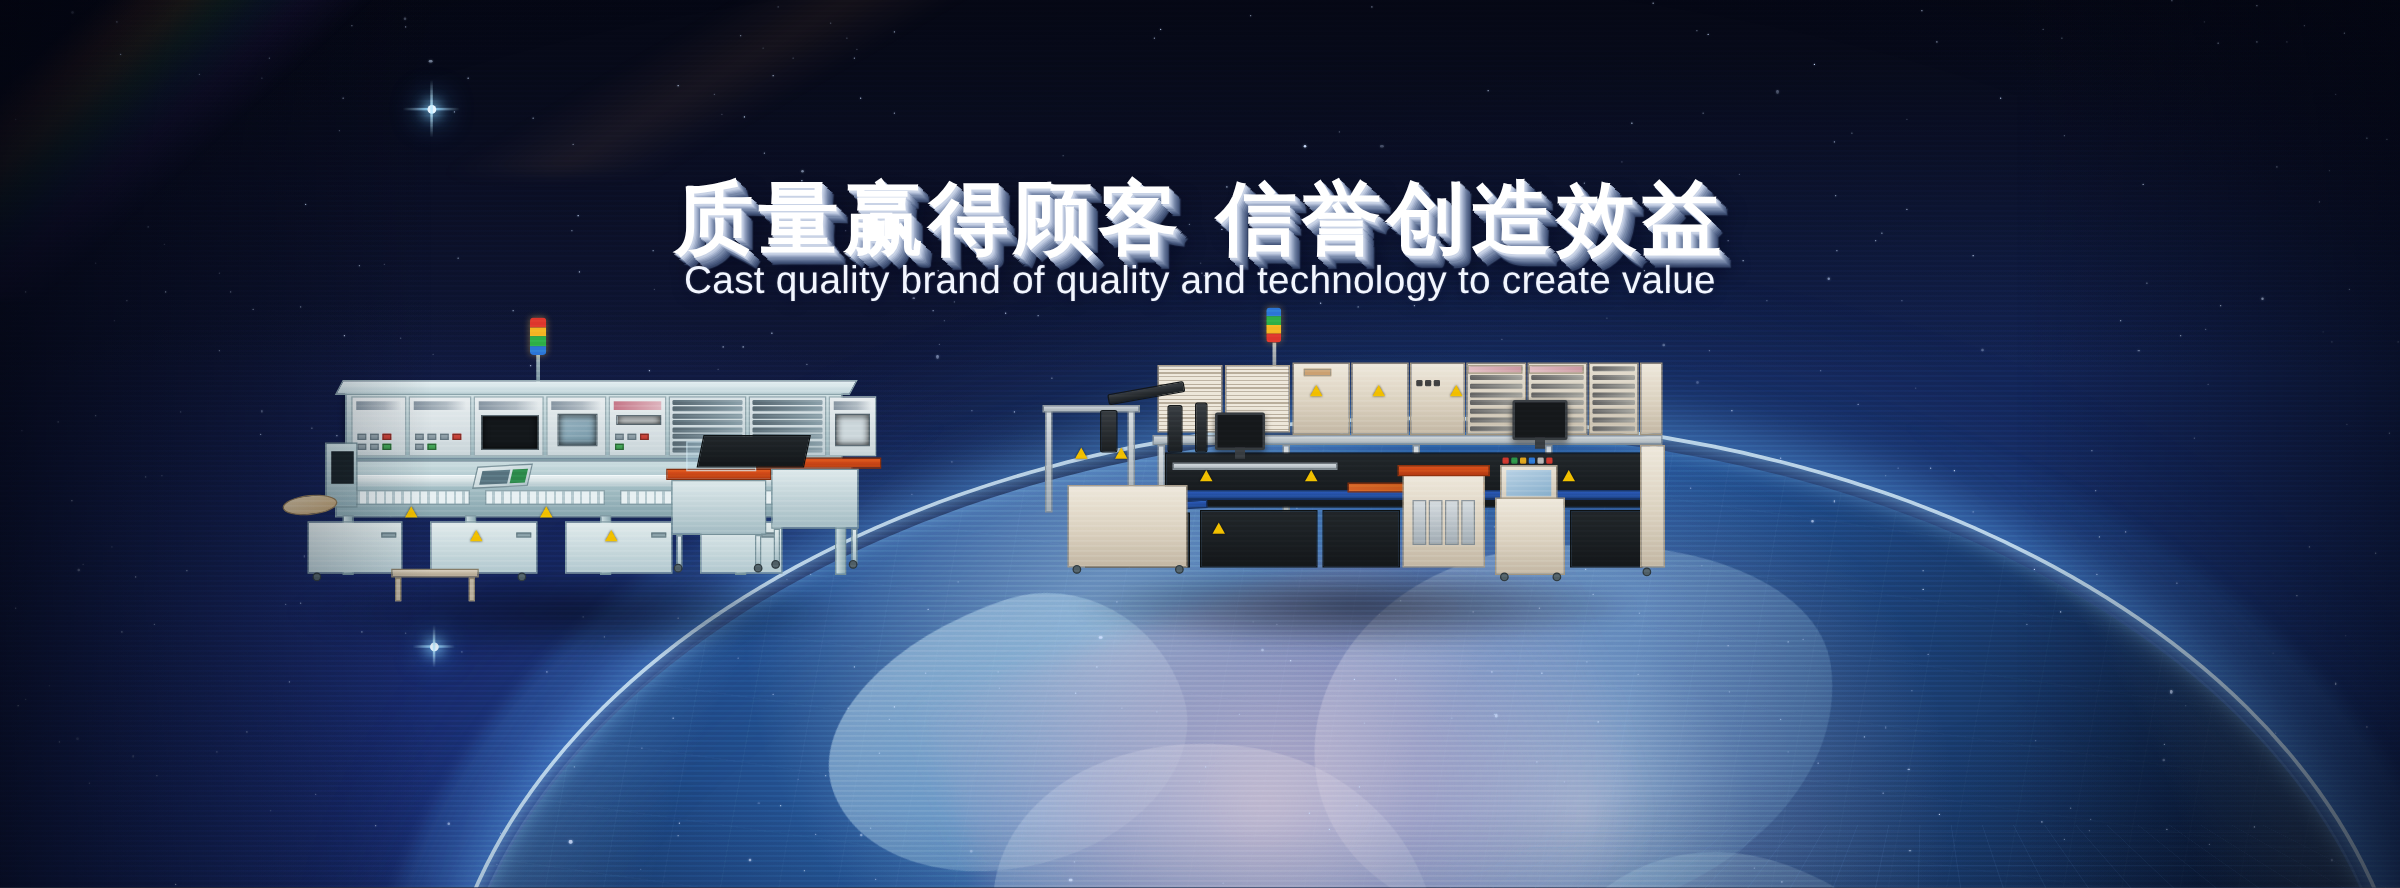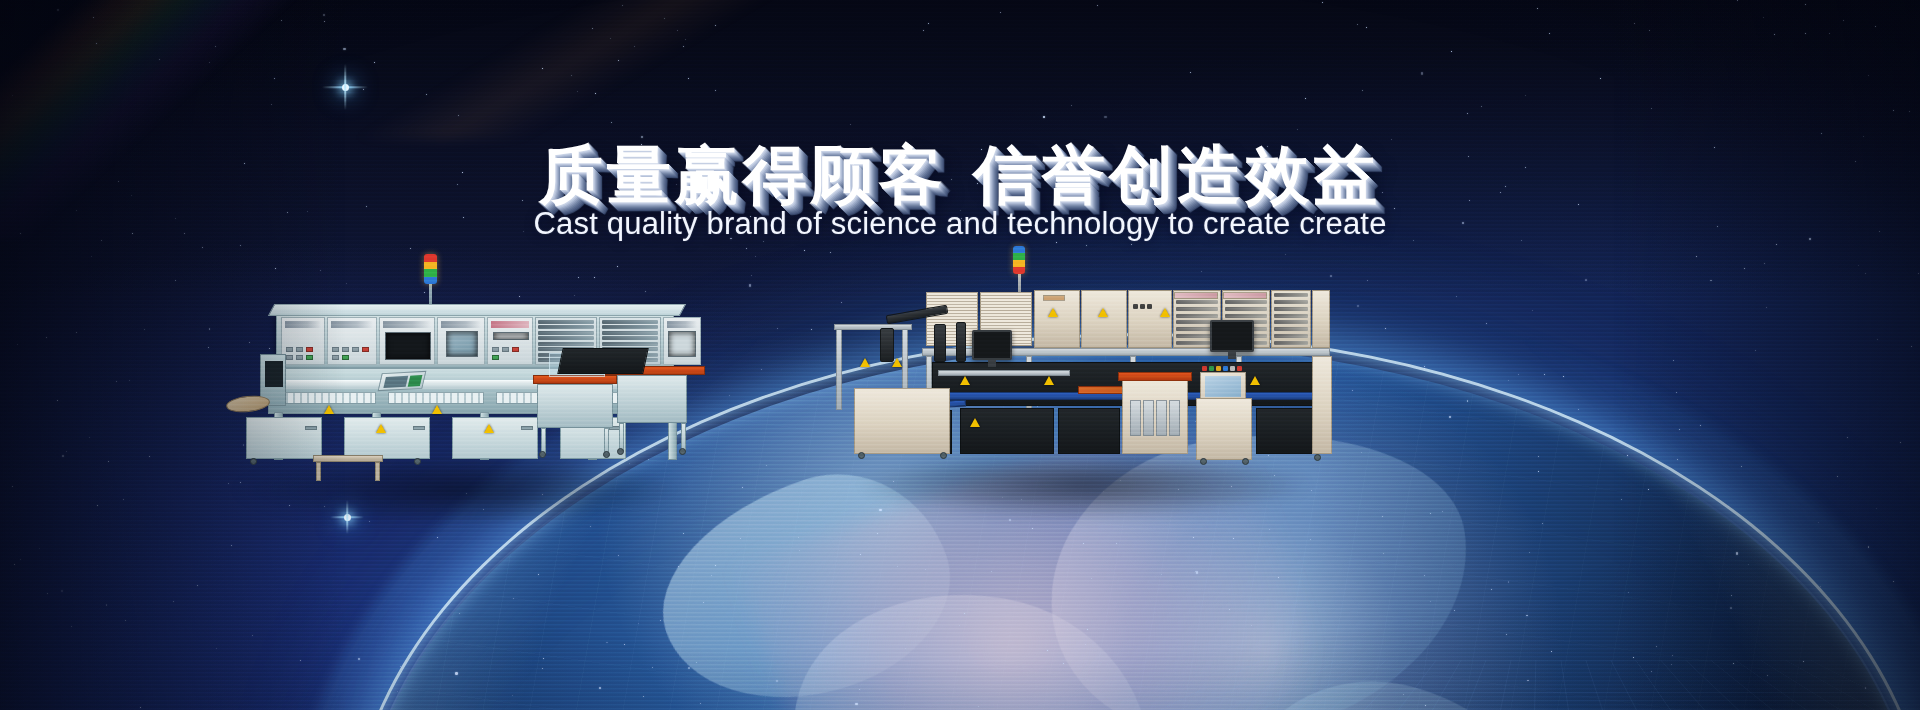--- a/index.html
+++ b/index.html
@@ -1166,16 +1166,16 @@
     <div class="dark-base" style="left:426px; top:158px; width:58px; height:46px;"></div>
     <div class="bg-cab" style="left:482px; top:106px; width:20px; height:98px;"></div>
     <div class="caster" style="left:484px; top:204px;"></div>
   </div>
 
   <div class="scanlines"></div>
   <div class="space-vignette"></div>
 
   <div class="copy">
     <div class="headline">质量赢得顾客  信誉创造效益</div>
-    <div class="subhead">Cast quality brand of science and technology to create create</div>
+    <div class="subhead">Cast quality brand of quality and technology to create value</div>
   </div>
 
 </div>
 
 </body></html>

